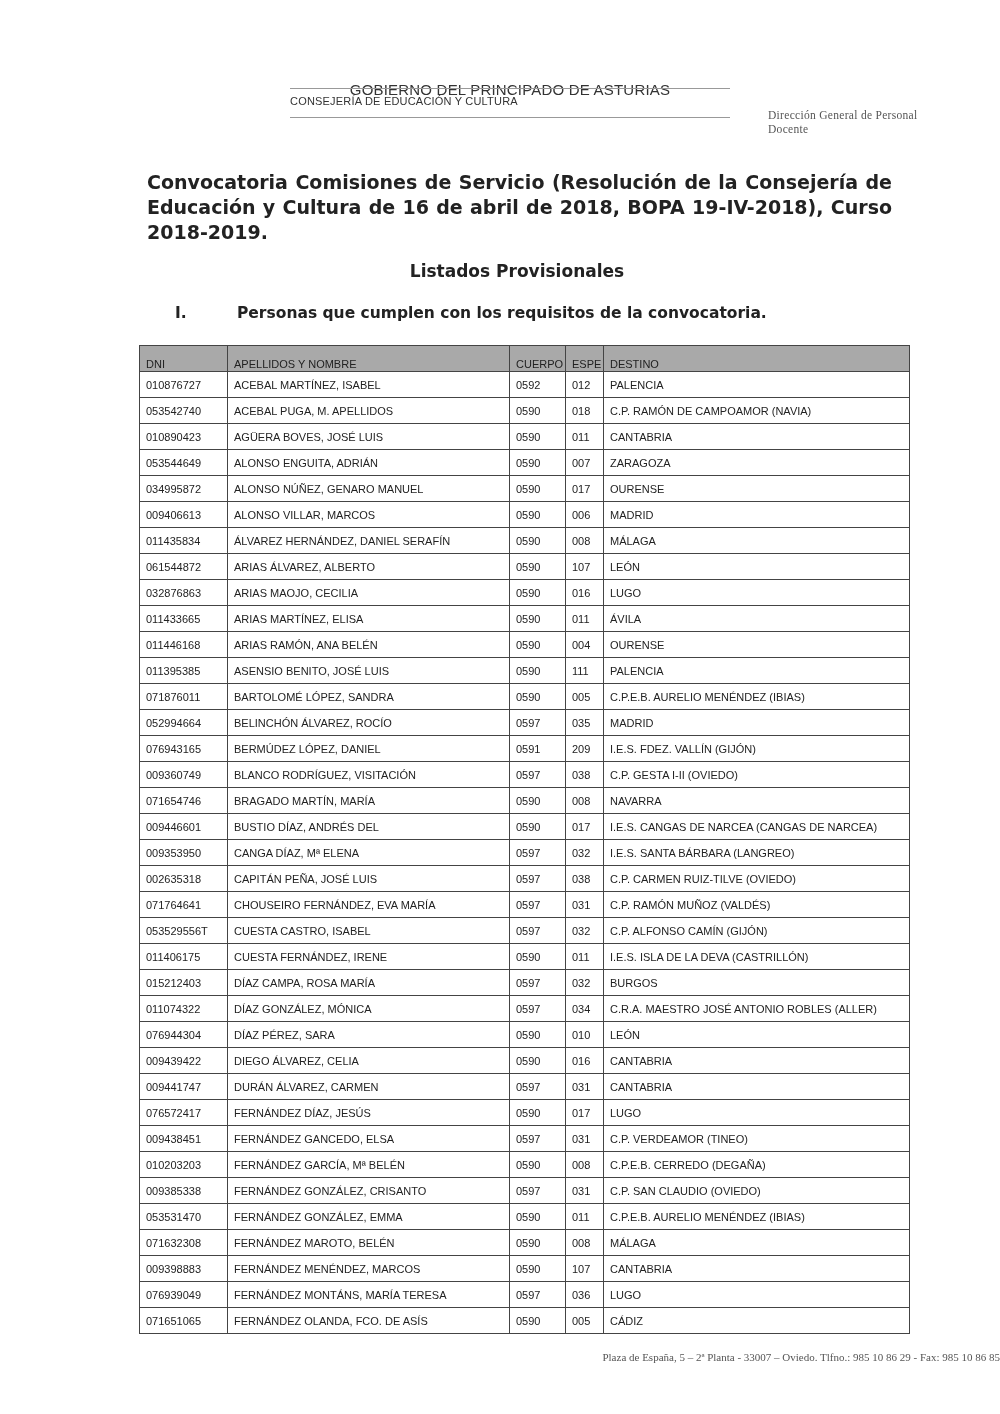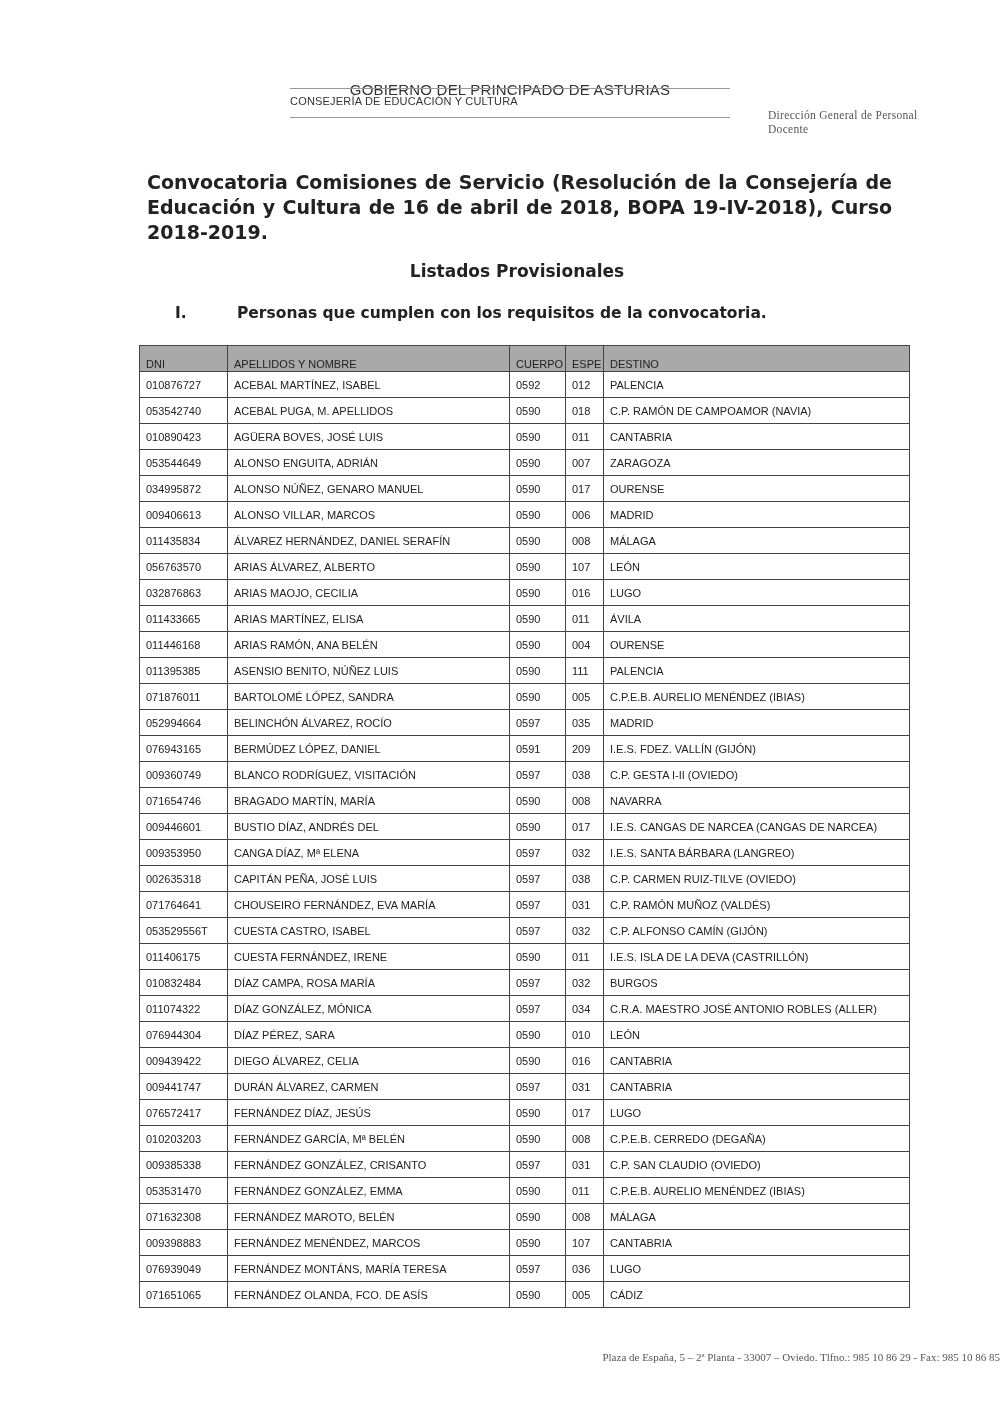--- a/index.html
+++ b/index.html
@@ -133,21 +133,21 @@
         <td>MADRID</td>
       </tr>
       <tr>
         <td>011435834</td>
         <td>ÁLVAREZ HERNÁNDEZ, DANIEL SERAFÍN</td>
         <td>0590</td>
         <td>008</td>
         <td>MÁLAGA</td>
       </tr>
       <tr>
-        <td>056763570</td>
+        <td>061544872</td>
         <td>ARIAS ÁLVAREZ, ALBERTO</td>
         <td>0590</td>
         <td>107</td>
         <td>LEÓN</td>
       </tr>
       <tr>
         <td>032876863</td>
         <td>ARIAS MAOJO, CECILIA</td>
         <td>0590</td>
         <td>016</td>
@@ -162,21 +162,21 @@
       </tr>
       <tr>
         <td>011446168</td>
         <td>ARIAS RAMÓN, ANA BELÉN</td>
         <td>0590</td>
         <td>004</td>
         <td>OURENSE</td>
       </tr>
       <tr>
         <td>011395385</td>
-        <td>ASENSIO BENITO, NÚÑEZ LUIS</td>
+        <td>ASENSIO BENITO, JOSÉ LUIS</td>
         <td>0590</td>
         <td>111</td>
         <td>PALENCIA</td>
       </tr>
       <tr>
         <td>071876011</td>
         <td>BARTOLOMÉ LÓPEZ, SANDRA</td>
         <td>0590</td>
         <td>005</td>
         <td>C.P.E.B. AURELIO MENÉNDEZ (IBIAS)</td>
@@ -245,21 +245,21 @@
         <td>C.P. ALFONSO CAMÍN (GIJÓN)</td>
       </tr>
       <tr>
         <td>011406175</td>
         <td>CUESTA FERNÁNDEZ, IRENE</td>
         <td>0590</td>
         <td>011</td>
         <td>I.E.S. ISLA DE LA DEVA (CASTRILLÓN)</td>
       </tr>
       <tr>
-        <td>010832484</td>
+        <td>015212403</td>
         <td>DÍAZ CAMPA, ROSA MARÍA</td>
         <td>0597</td>
         <td>032</td>
         <td>BURGOS</td>
       </tr>
       <tr>
         <td>011074322</td>
         <td>DÍAZ GONZÁLEZ, MÓNICA</td>
         <td>0597</td>
         <td>034</td>
@@ -287,20 +287,27 @@
         <td>CANTABRIA</td>
       </tr>
       <tr>
         <td>076572417</td>
         <td>FERNÁNDEZ DÍAZ, JESÚS</td>
         <td>0590</td>
         <td>017</td>
         <td>LUGO</td>
       </tr>
       <tr>
+        <td>009438451</td>
+        <td>FERNÁNDEZ GANCEDO, ELSA</td>
+        <td>0597</td>
+        <td>031</td>
+        <td>C.P. VERDEAMOR (TINEO)</td>
+      </tr>
+      <tr>
         <td>010203203</td>
         <td>FERNÁNDEZ GARCÍA, Mª BELÉN</td>
         <td>0590</td>
         <td>008</td>
         <td>C.P.E.B. CERREDO (DEGAÑA)</td>
       </tr>
       <tr>
         <td>009385338</td>
         <td>FERNÁNDEZ GONZÁLEZ, CRISANTO</td>
         <td>0597</td>

